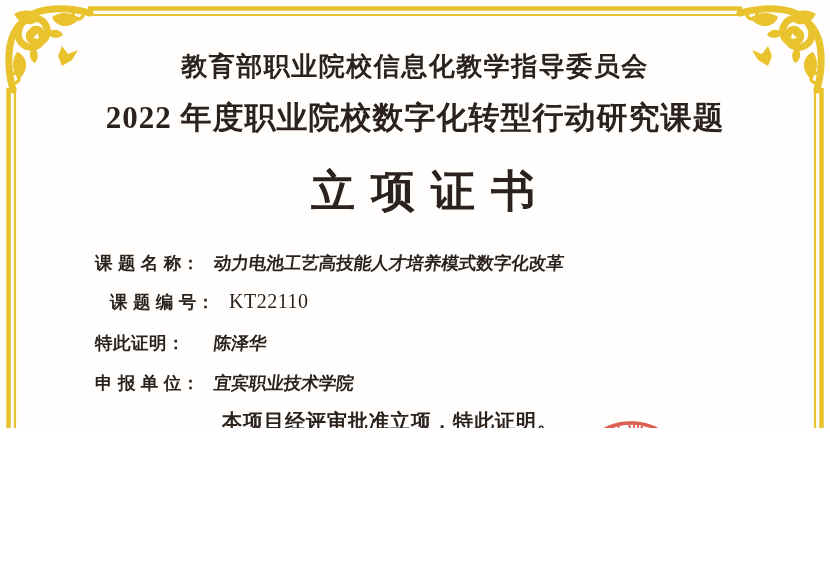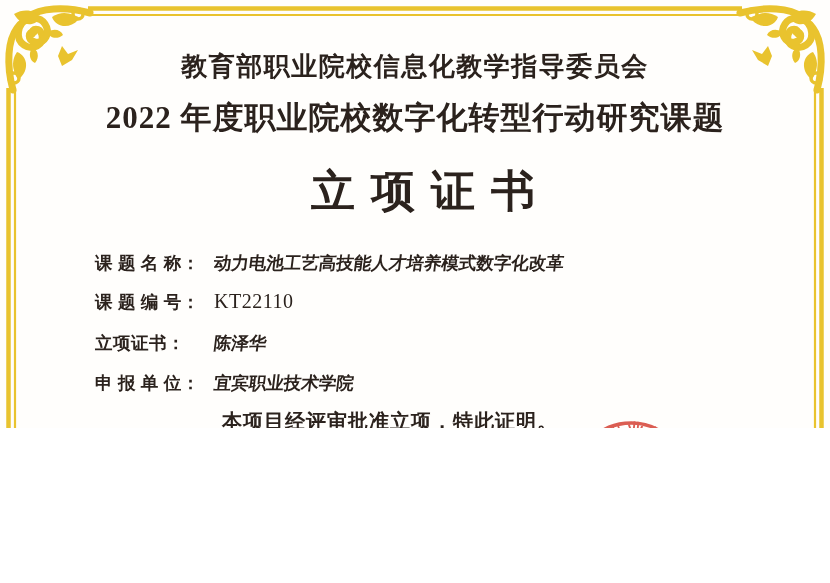--- a/index.html
+++ b/index.html
@@ -11,21 +11,21 @@
   .abs{position:absolute;white-space:nowrap;}
   .center{left:0;width:830px;text-align:center;}
   .hdr1{top:49px;font-size:26px;font-weight:bold;letter-spacing:1.5px;}
   .hdr2{top:97px;font-size:31px;font-weight:bold;letter-spacing:1px;}
   .cert-title{top:162px;font-size:44px;font-weight:bold;letter-spacing:16px;padding-left:16px;}
   .row{left:95px;font-size:17.5px;font-weight:bold;}
   .row .lbl{display:inline-block;min-width:106px;letter-spacing:.5px;}
   .row .val{margin-left:13px;}
   .kai-slant{display:inline-block;transform:skewX(-7deg);}
   .serif-val{font-weight:normal;font-size:20px;letter-spacing:.5px;}
-  .r1{top:251px;} .r2{top:290px;} .r3{top:331px;} .r4{top:371px;}
+  .r1{top:251px;} .r2{top:290px;margin-left:15px;} .r3{top:331px;} .r4{top:371px;}
   .statement{left:222px;top:408px;font-size:20px;font-weight:bold;letter-spacing:1px;}
   .sig{left:460px;top:473px;width:330px;text-align:center;color:#45403c;}
   .sig .org{font-size:14.5px;letter-spacing:.5px;}
   .sig .org-note{font-size:14px;margin-top:8px;letter-spacing:.5px;}
   .sig .date{font-size:15px;margin-top:9px;letter-spacing:1px;color:#3c3733;}
   .seal-svg{position:absolute;left:550px;top:399px;width:162px;height:162px;
     mix-blend-mode:multiply;opacity:.88;}
   .seal-text{font-size:16.5px;font-weight:bold;letter-spacing:2.5px;
     font-family:"Liberation Serif","DejaVu Serif",serif;}
   .seal-code{font-size:7.5px;letter-spacing:1.5px;font-family:"DejaVu Sans",sans-serif;}
@@ -75,21 +75,21 @@
 
   <div class="abs center cert-title">立项证书</div>
 
   <div class="abs row r1">
     <span class="lbl">课 题 名 称：</span><span class="val kai-slant">动力电池工艺高技能人才培养模式数字化改革</span>
   </div>
   <div class="abs row r2">
     <span class="lbl">课 题 编 号：</span><span class="val serif-val">KT22110</span>
   </div>
   <div class="abs row r3">
-    <span class="lbl">立项证书：</span><span class="val kai-slant">陈泽华</span>
+    <span class="lbl">特此证明：</span><span class="val kai-slant">陈泽华</span>
   </div>
   <div class="abs row r4">
     <span class="lbl">申 报 单 位：</span><span class="val kai-slant">宜宾职业技术学院</span>
   </div>
 
   <div class="abs statement">本项目经评审批准立项，特此证明。</div>
 
   <div class="abs sig">
     <div class="org">教育部职业院校信息化教学指导委员会</div>
     <div class="org-note">（常州信息职业技术学院代章）</div>

